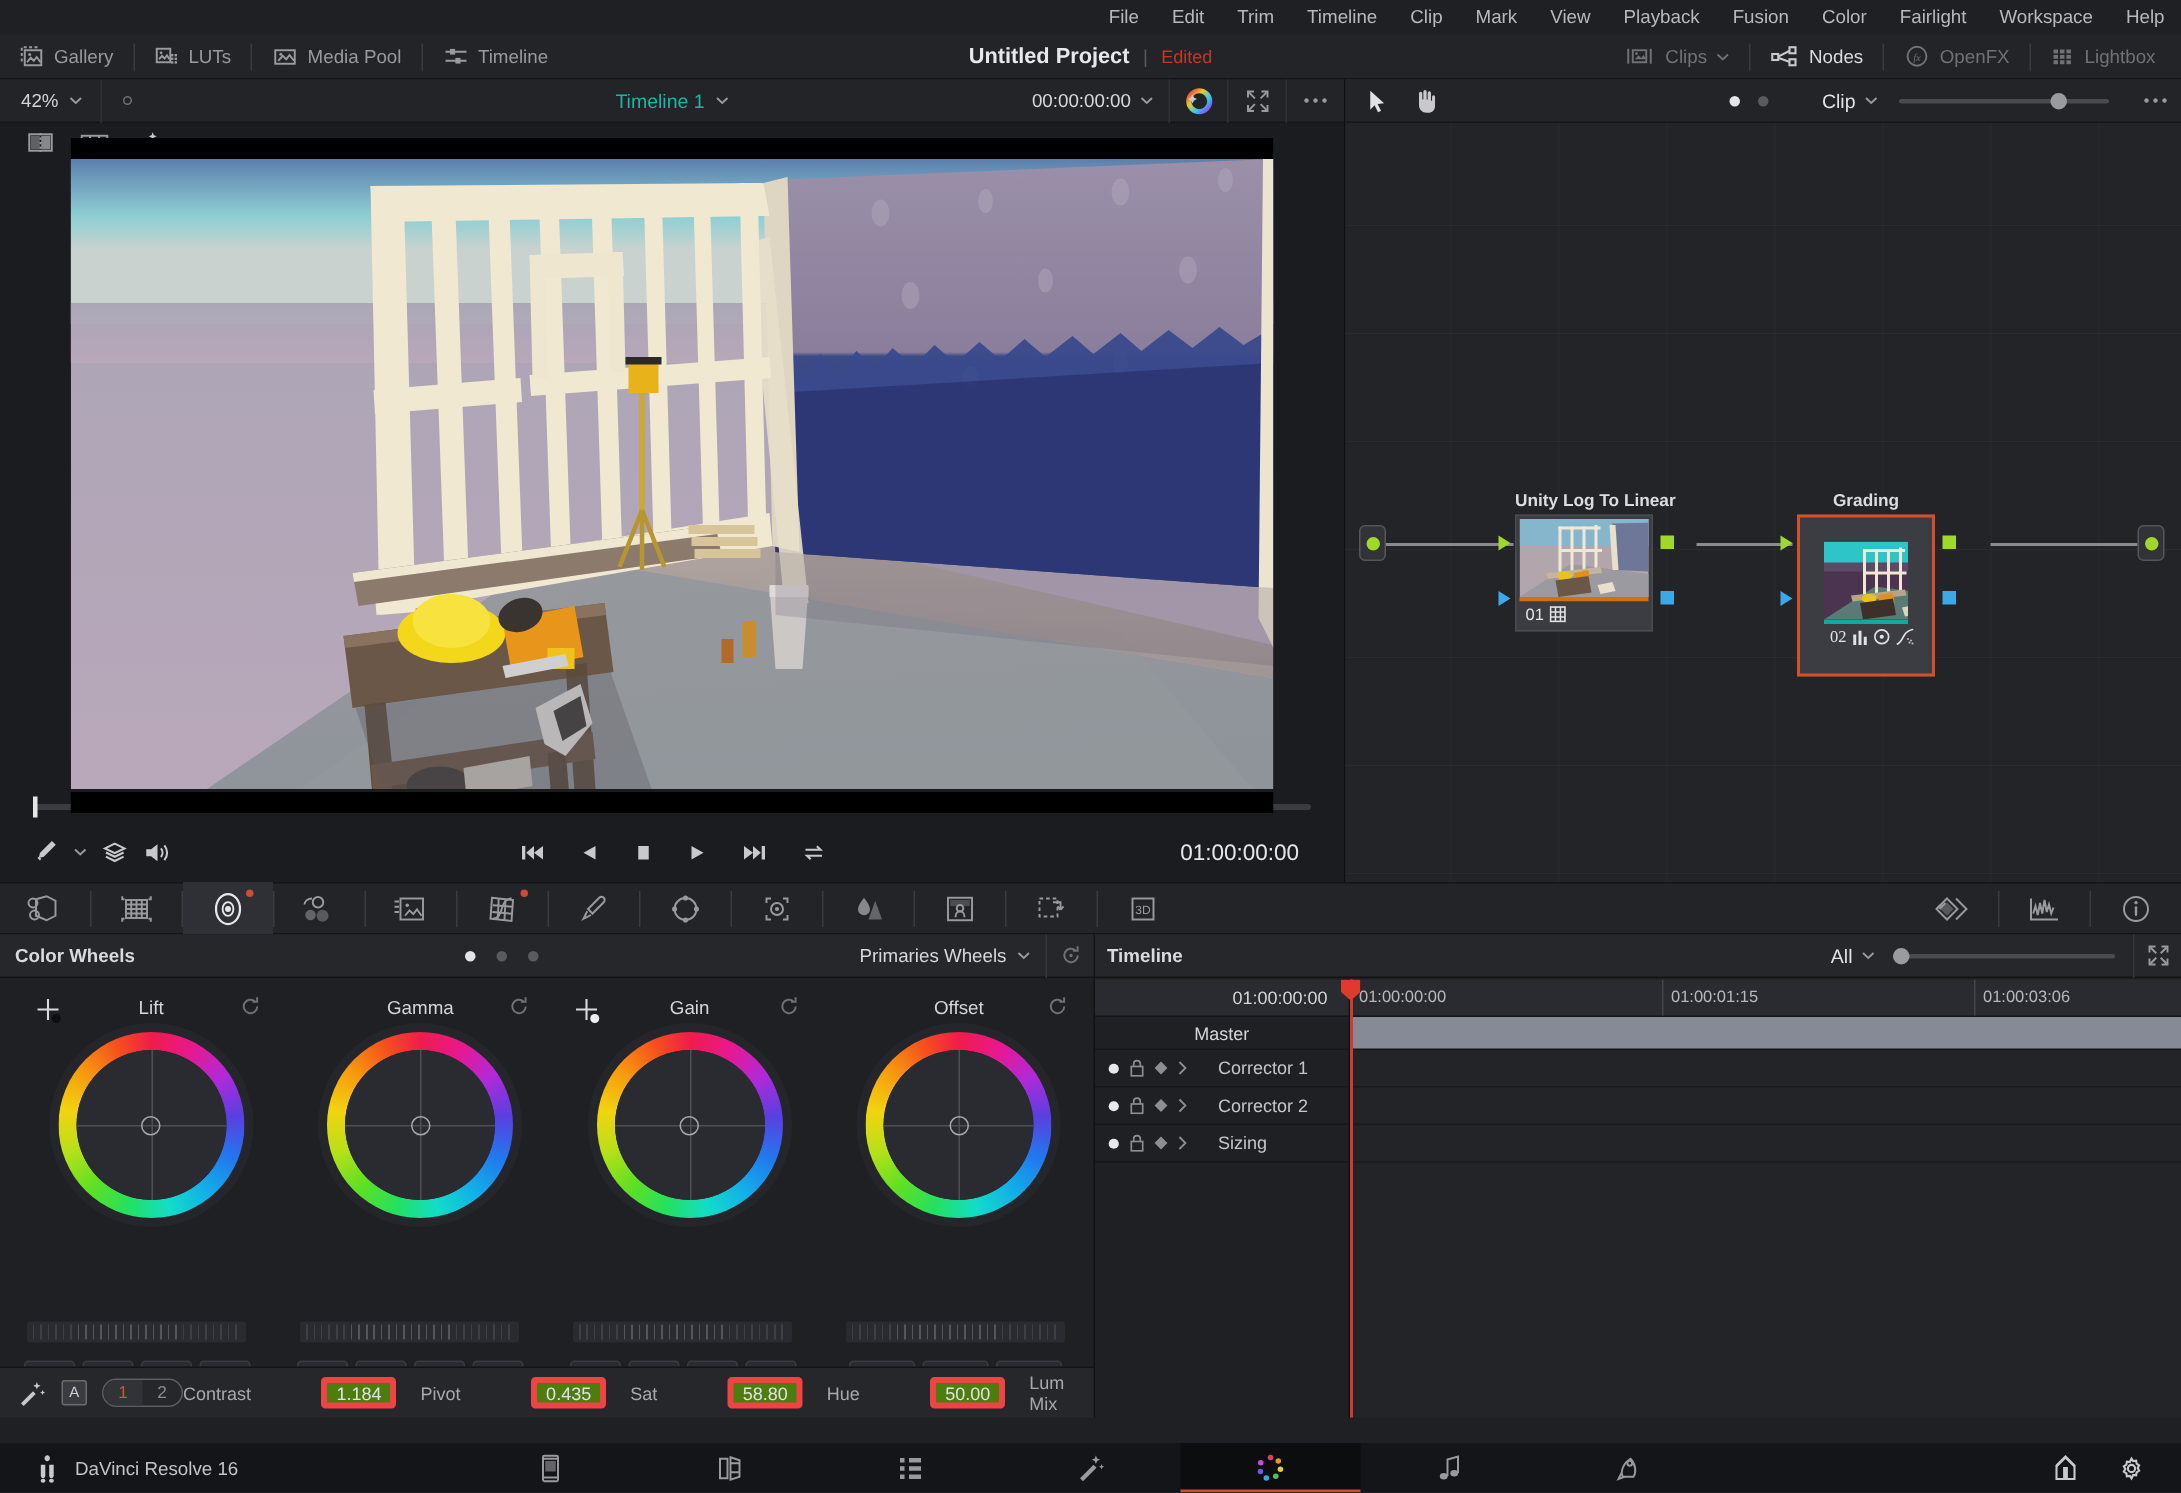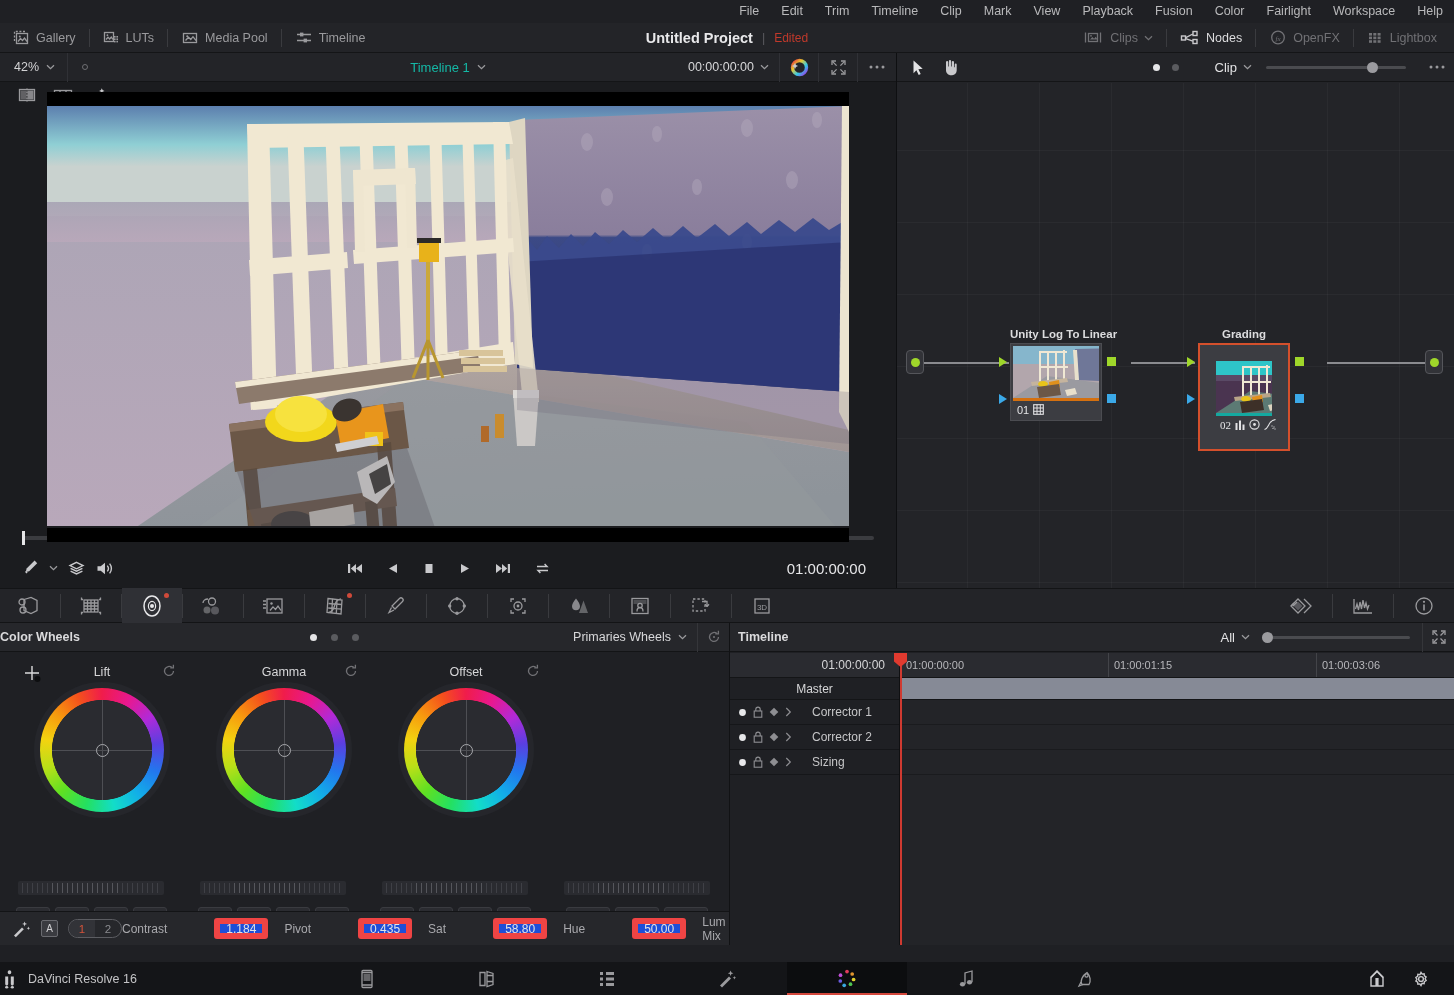--- a/index.html
+++ b/index.html
@@ -121,21 +121,21 @@
   .pal .dot { position:absolute; top:5px; right:13px; width:5px;height:5px;border-radius:50%;background:#d04a3a;}
   .pal-sep { width:1px; height:24px; background:#3a3b3f; }
   .pal-right { margin-left:auto; display:flex; align-items:center; height:35px; }
 
   
   .bottom { display:flex; height:322px; }
   .cw-pane { width:730px; background:#1f2024; position:relative; border-right:1px solid #111214;}
   .kf-pane { width:724px; background:#1f2024; position:relative;}
 
   .panel-head { height:29px; background:#26272b; display:flex; align-items:center; border-bottom:1px solid #131416; position:relative;}
-  .panel-head .title { font-size:12.5px; color:#dadadc; font-weight:bold;}
+  .panel-head .title { padding-left:10px; font-size:12.5px; color:#dadadc; font-weight:bold;}
   .ph-dots { position:absolute; left:310px; display:flex; gap:14px; align-items:center;}
   .ph-dots i { width:7px;height:7px;border-radius:50%;display:block;}
   .ph-right { margin-left:auto; display:flex; align-items:center; height:29px;}
   .modesel { display:flex; align-items:center; gap:7px; padding-right:10px;}
   .modesel .lbl { font-size:12.5px; color:#d8d8da;}
   .reset-btn { width:32px;height:29px;display:flex;align-items:center;justify-content:center;border-left:1px solid #35363a;}
 
   .wheels { display:flex; height:215px; padding-top:6px;padding-left:11px;}
   .wheel-col { width:182px; position:relative; }
   .wheel-top { height:28px; display:flex; align-items:center; position:relative;}
@@ -179,21 +179,21 @@
   .cw-foot { position:absolute; left:0; right:0; bottom:0; height:34px; background:#26272b; border-top:1px solid #131416; display:flex; align-items:center; }
   .cw-foot .lf { display:flex; align-items:center; gap:10px; padding-left:12px;}
   .abtn { width:17px;height:17px;border:1px solid #6a6b70; border-radius:2px; display:flex;align-items:center;justify-content:center;font-size:10px;color:#d0d0d2;background:#3a3b40;}
   .vpill { display:flex; border:1px solid #5c5d62; border-radius:10px; overflow:hidden; height:19px;}
   .vpill span { width:26px; display:flex; align-items:center; justify-content:center; font-size:11.5px; }
   .vpill .on { color:#d4533a; background:#323338;}
   .vpill .off { color:#8a8b8f; }
   .cw-foot .rt { margin-left:auto; display:flex; align-items:center; gap:16px; padding-right:12px;}
   .field { display:flex; align-items:center; gap:7px;}
   .field .fl { font-size:12px; color:#a9a9ad;}
-  .field .fv { min-width:44px; height:21px; background:#1d4ed8; border:6px solid #ef4444; border-radius:3px; display:flex; align-items:center; justify-content:center; font-size:12px; color:#e2e2e4; padding:0 6px;margin-left:40px;}
+  .field .fv { min-width:44px; height:21px; background:#4d7c0f; border:4px solid #ef4444; border-radius:3px; display:flex; align-items:center; justify-content:center; font-size:12px; color:#e2e2e4; padding:0 6px;margin-left:40px;}
 
   
   .kf-head .title { padding-left:8px; }
   .kfsel { display:flex; align-items:center; gap:6px; }
   .kfsel .lbl { font-size:13px; color:#e2e2e4;}
   .kfslider { width:148px; height:3px; background:#4a4b4f; border-radius:2px; position:relative; margin:0 12px;}
   .kfslider .k { position:absolute; top:-4px; left:0; width:11px;height:11px;border-radius:50%;background:#9b9b9f;}
   .kf-exp { width:32px;height:29px;display:flex;align-items:center;justify-content:center;border-left:1px solid #35363a;}
 
   .kf-body { position:absolute; top:30px; left:0; right:0; bottom:0; display:flex; }
@@ -205,21 +205,21 @@
   .kf-row .nmtx { margin-left:14px;}
   .tr-ruler { height:25px; background:#2a2b30; border-bottom:1px solid #141517; position:relative;}
   .tr-ruler .tk { position:absolute; top:0; bottom:0; border-left:1px solid #434449; padding-left:5px; display:flex; align-items:center; font-size:11px; color:#b7b7bb;}
   .tr-master { height:22px; background:#868a96; border-bottom:1px solid #141517;}
   .tr-blank { height:25px; border-bottom:1px solid #1a1b1e;}
   .playhead { position:absolute; top:0; bottom:0; width:1.5px; background:#cf3a31; z-index:5;}
   .playhead .hd { position:absolute; top:0; left:-6px; width:13px; height:14px; background:#e03a2f; clip-path:polygon(0 0,100% 0,100% 60%,50% 100%,0 60%);}
 
   
   .status { position:absolute; left:0; right:0; bottom:0; height:33px; background:#141518; display:flex; align-items:center; }
-  .st-left { display:flex; align-items:center; gap:9px; }
+  .st-left { display:flex; align-items:center; gap:9px; padding-left:22px; }
   .st-left .nm { font-size:12.5px; color:#c4c4c6;}
   .st-pages { position:absolute; left:0; right:0; display:flex; justify-content:center; align-items:center; }
   .pg { width:120px; height:33px; display:flex; align-items:center; justify-content:center; position:relative;}
   .pg.active { background:#0c0d0f; }
   .pg.active::after { content:''; position:absolute; left:0; right:0; bottom:0; height:2.5px; background:#d4483c;}
   .st-right { margin-left:auto; display:flex; align-items:center; gap:26px; padding-right:24px;}
 
   svg { display:block; }
   .ic { stroke:#9a9a9d; fill:none; stroke-width:1.3; }
   .ic-f { fill:#9a9a9d; stroke:none; }
@@ -1075,20 +1075,45 @@
           <div class="wheel-body">
             <div class="wheel">
               <div class="inner"></div>
               <div class="vline"></div>
               <div class="hline"></div>
               <div class="knob"></div>
             </div>
           </div>
         </div>
 
+        <div class="wheel-col">
+          <div class="wheel-top">
+            <span class="cross">
+                <svg width="20" height="20" viewBox="0 0 20 20">
+                  <path d="M9 2v14M2 9h14" stroke="#dadadc" stroke-width="1.4"></path>
+                  <circle cx="14.5" cy="15" r="3" fill="#f0f0f2"></circle>
+                </svg>
+              </span>
+            <span class="nm">Gain</span>
+            <span class="rst">
+                <svg width="16" height="16" viewBox="0 0 16 16">
+                  <path class="ic-d" d="M12.5 8a4.5 4.5 0 11-1.5-3.4"></path>
+                  <path class="ic-d" d="M12.4 1.8v3.1H9.3"></path>
+                </svg>
+              </span>
+          </div>
+          <div class="wheel-body">
+            <div class="wheel">
+              <div class="inner"></div>
+              <div class="vline"></div>
+              <div class="hline"></div>
+              <div class="knob"></div>
+            </div>
+          </div>
+        </div>
 
         <div class="wheel-col">
           <div class="wheel-top">
             <span class="nm">Offset</span>
             <span class="rst">
                 <svg width="16" height="16" viewBox="0 0 16 16">
                   <path class="ic-d" d="M12.5 8a4.5 4.5 0 11-1.5-3.4"></path>
                   <path class="ic-d" d="M12.4 1.8v3.1H9.3"></path>
                 </svg>
               </span>

